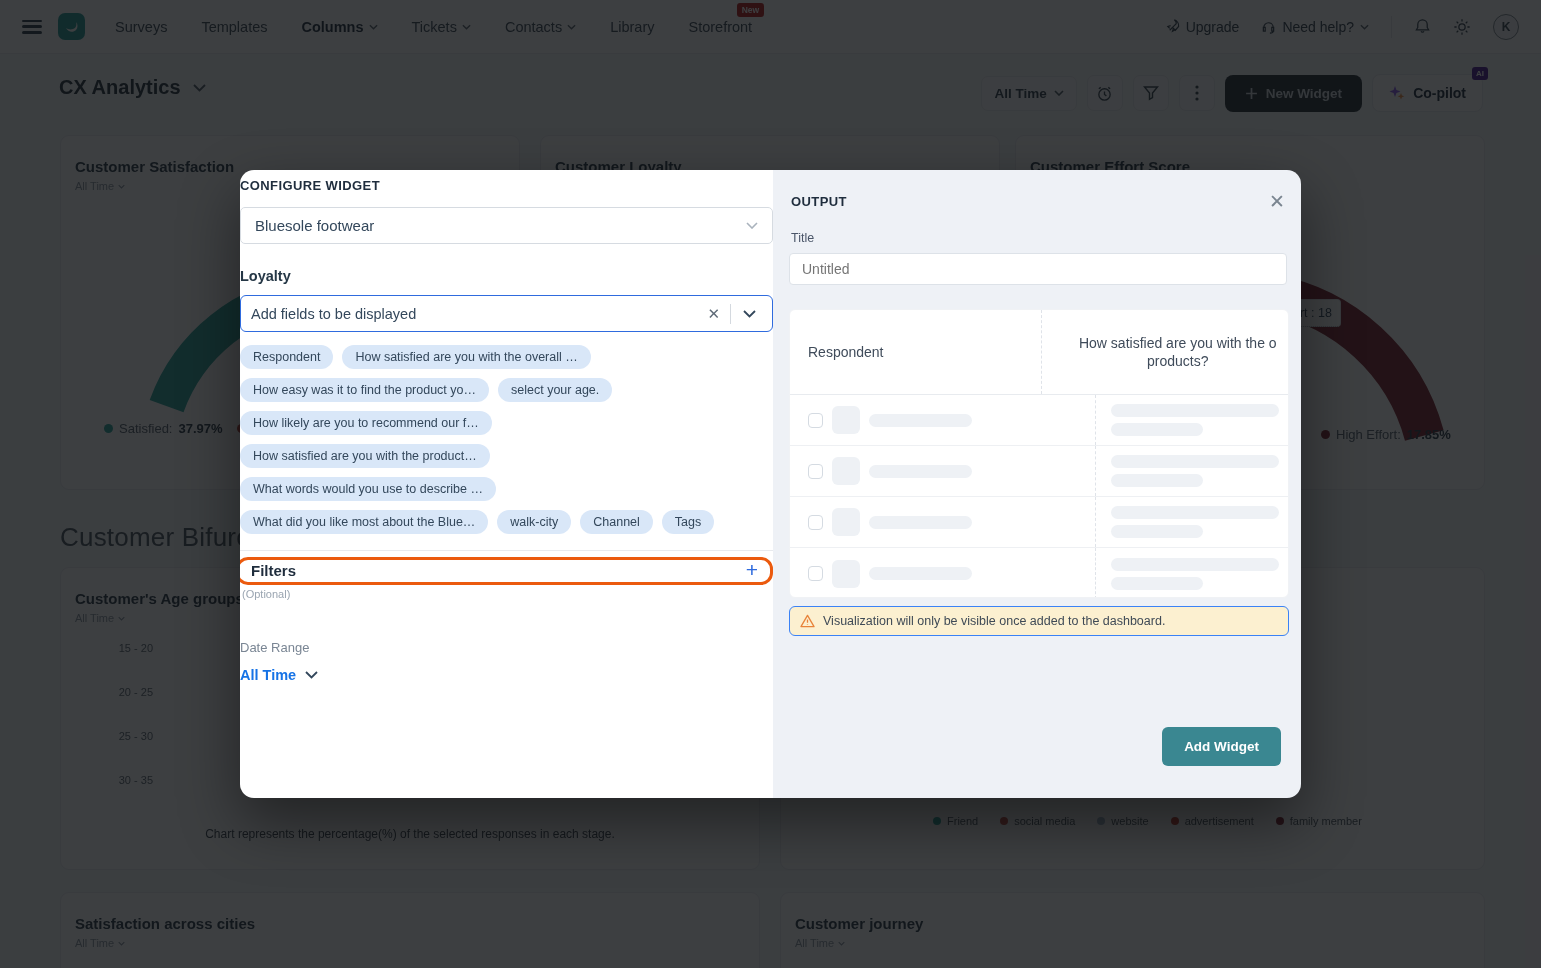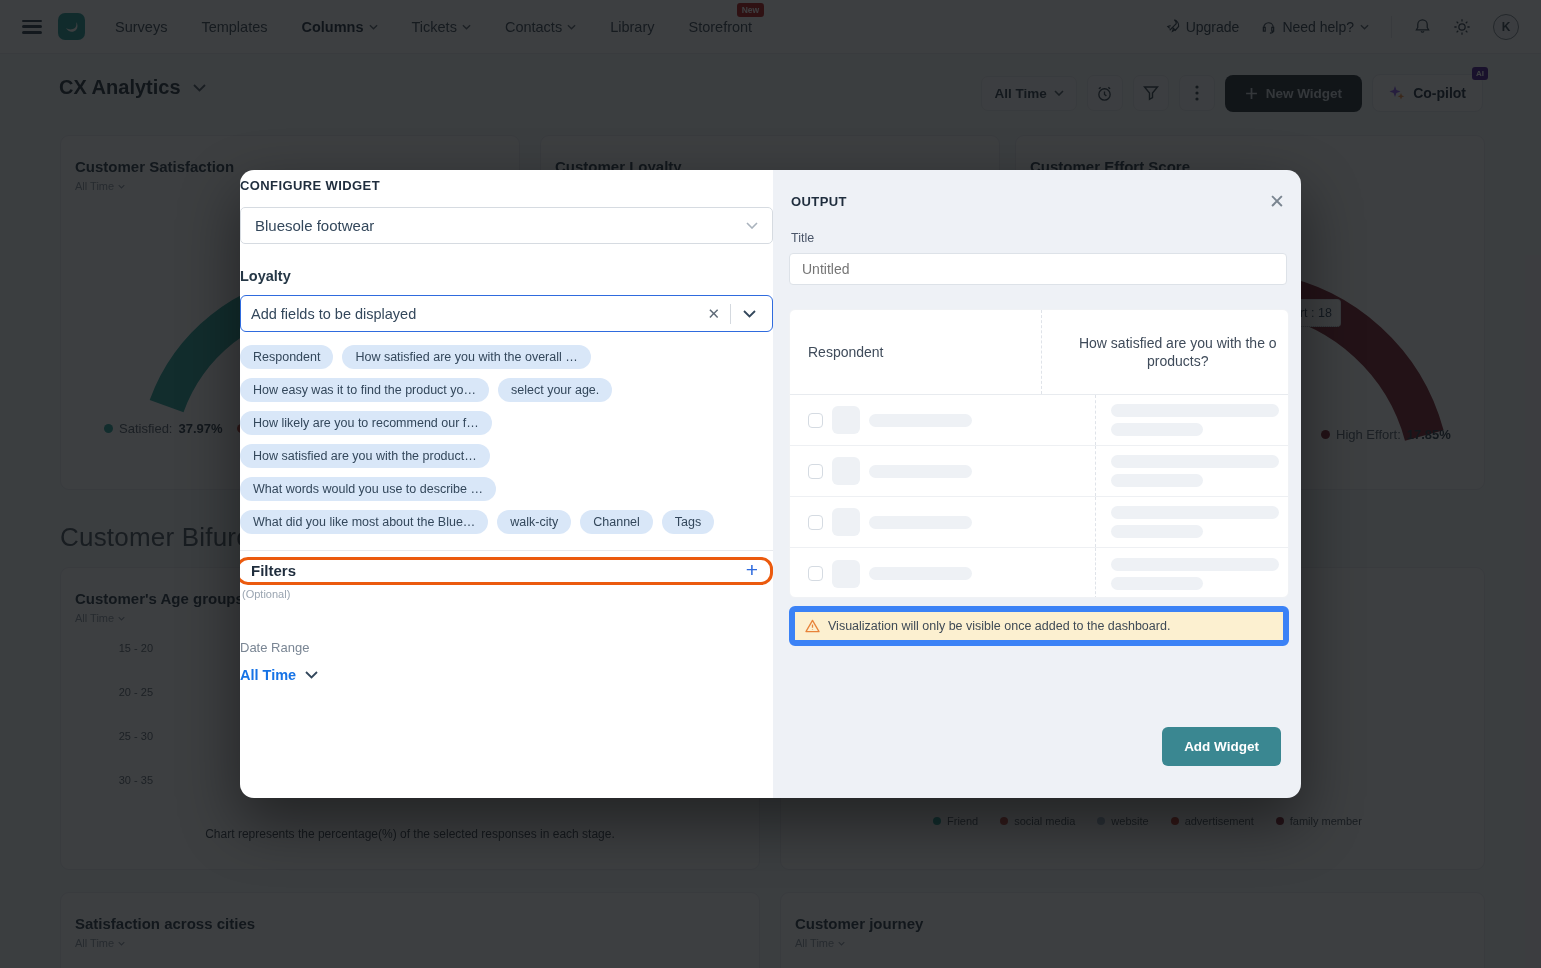--- a/index.html
+++ b/index.html
@@ -108,21 +108,21 @@
   .pv-row { display:flex; height:51px; border-bottom:1px solid #eef0f3; }
   .pv-row:last-child { border-bottom:none; }
   .pv-cell1 { width:306px; display:flex; align-items:center; gap:9px; padding-left:18px; }
   .pv-cell2 { width:194px; border-left:1px dashed #dfe3e9; display:flex; flex-direction:column; gap:6px;
               justify-content:center; padding-left:15px; }
   .pv-check { width:15px; height:15px; border:1.5px solid #d5dbe2; border-radius:4px; background:#fff; cursor:pointer; flex:none;}
   .sk { background:#eef1f5; border-radius:4px; }
   .sk-avatar { width:28px; height:28px; border-radius:6px; }
   .sk-bar { height:13px; border-radius:7px; }
   .warning { display:flex; align-items:center; gap:8px; width:500px; margin:8px 0 0 2px; background:#fcf0d0;
-             border:6px solid #3b82f6; border-radius:6px; padding:7px 10px; font-size:12.5px; color:#3f4a56; }
+             border:1px solid #3b82f6; border-radius:6px; padding:7px 10px; font-size:12.5px; color:#3f4a56; }
   .add-widget-btn { position:absolute; right:20px; bottom:32px; background:#3a8791; color:#ffffff; border:none;
              border-radius:6px; font-size:13.5px; font-weight:bold; padding:12px 22px; cursor:pointer;
              font-family:"Liberation Sans",sans-serif; }
   svg { display:block; }
 </style>
 </head>
 <body>
 
 <div class="nav">
   <div class="hamburger">

